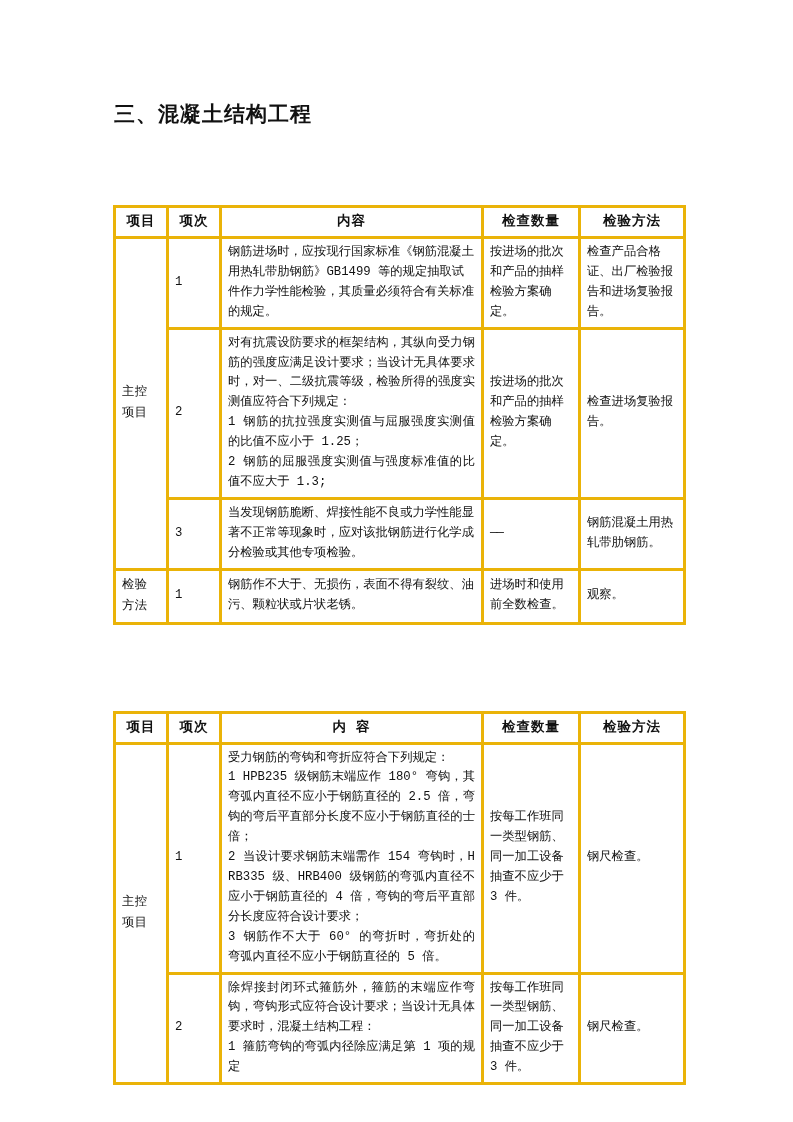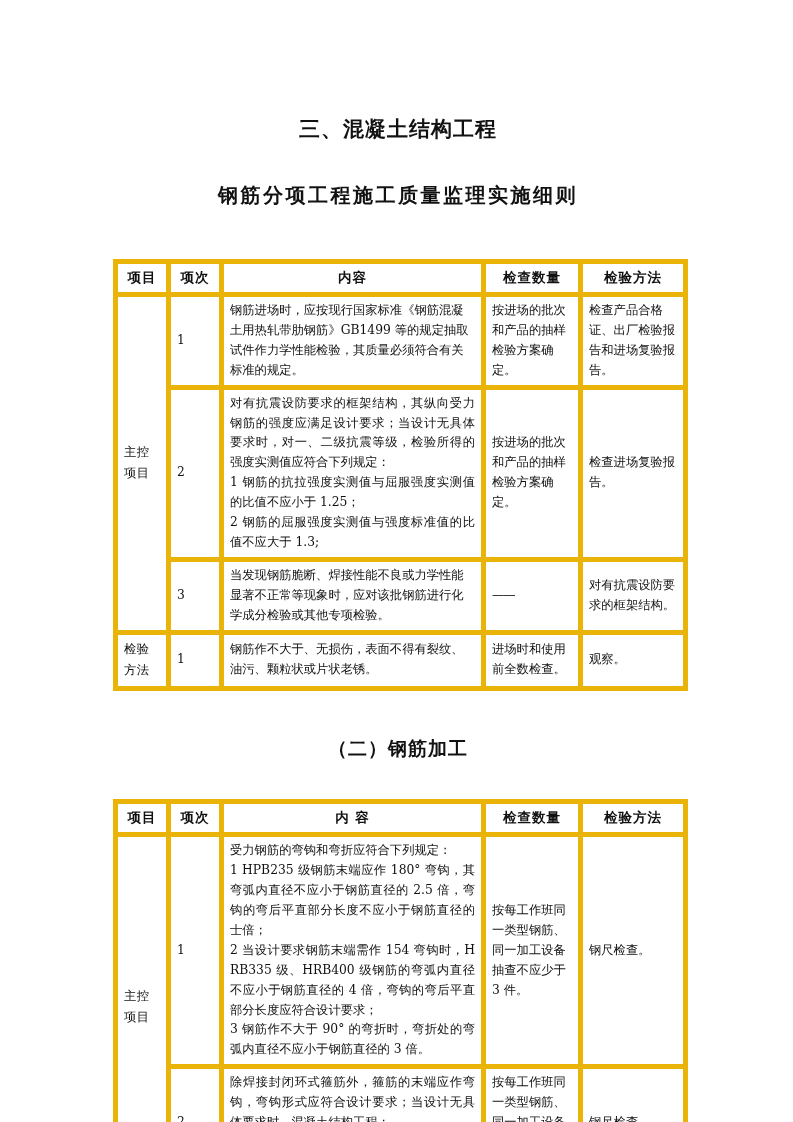--- a/index.html
+++ b/index.html
@@ -25,25 +25,24 @@
   }
   .content {
     position: absolute;
     left: 113px;
     top: 0;
     width: 570px;
   }
 
   
   .h-main {
-    text-align: center;
     font-size: 21px;
     font-weight: bold;
     letter-spacing: 1px;
-    margin: 16px;
+    margin: 1px;
     padding: 0;
     line-height: 1.2;
     font-family: "DejaVu Serif", "Liberation Serif", serif;
   }
   .h-sub {
     text-align: center;
     font-size: 20px;
     font-weight: bold;
     letter-spacing: 2.5px;
     margin: 0;
@@ -69,26 +68,27 @@
 
   
   table.doc {
     border-collapse: collapse;
     width: 570px;
     table-layout: fixed;
     font-size: 12.3px;
     line-height: 1.62;
   }
   table.doc td, table.doc th {
-    border: 5px solid #eab308;
+    border: 3px solid #eab308;
     padding: 4px 6px;
     vertical-align: middle;
     font-weight: normal;
     text-align: left;
     word-break: break-all;
+    font-family: Liberation Mono, monospace;
   }
   table.doc thead th {
     text-align: center;
     font-weight: bold;
     font-size: 13.5px;
     padding: 3px 4px;
     letter-spacing: 1px;
     height: 20px;
   }
   td.c-item {
@@ -133,21 +133,20 @@
 
 <div class="page">
   <div class="content">
 
     <div class="spacer-1"></div>
 
     <div class="h-main">三、混凝土结构工程</div>
 
     <div class="spacer-2"></div>
 
-    <div class="h-sub">钢筋分项工程施工质量监理实施细则</div>
 
     <div class="spacer-3"></div>
 
 
     <div class="spacer-4"></div>
 
     <table class="doc">
       <colgroup>
         <col class="w-item">
           <col class="w-no">
@@ -181,35 +180,34 @@
               <span class="just-line">2  钢筋的屈服强度实测值与强度标准值的比值不应大于 1.3;</span>
             </span>
           </td>
           <td class="c-qty">按进场的批次和产品的抽样检验方案确定。</td>
           <td class="c-method">检查进场复验报告。</td>
         </tr>
         <tr>
           <td class="c-no">3</td>
           <td class="c-content">当发现钢筋脆断、焊接性能不良或力学性能显著不正常等现象时，应对该批钢筋进行化学成分检验或其他专项检验。</td>
           <td class="c-qty dash">——</td>
-          <td class="c-method">对有抗震设防要求的框架结构。</td>
+          <td class="c-method">钢筋混凝土用热轧带肋钢筋。</td>
         </tr>
         <tr>
           <td class="c-item">检验方法</td>
           <td class="c-no">1</td>
           <td class="c-content">钢筋作不大于、无损伤，表面不得有裂纹、油污、颗粒状或片状老锈。</td>
           <td class="c-qty">进场时和使用前全数检查。</td>
           <td class="c-method">观察。</td>
         </tr>
       </tbody>
     </table>
 
     <div class="spacer-5"></div>
 
-    <div class="h-sec">（二）钢筋加工</div>
 
     <div class="spacer-6"></div>
 
     <table class="doc">
       <colgroup>
         <col class="w-item">
           <col class="w-no">
           <col class="w-cont">
           <col class="w-qty">
           <col class="w-meth">
@@ -225,21 +223,21 @@
       </thead>
       <tbody>
         <tr>
           <td class="c-item" rowspan="2">主控项目</td>
           <td class="c-no">1</td>
           <td class="c-content">
             <span class="cell-lines">
               <span class="just-line">受力钢筋的弯钩和弯折应符合下列规定：</span>
               <span class="just-line">1 HPB235 级钢筋末端应作 180°  弯钩，其弯弧内直径不应小于钢筋直径的 2.5 倍，弯钩的弯后平直部分长度不应小于钢筋直径的士倍；</span>
               <span class="just-line">2  当设计要求钢筋末端需作 154 弯钩时，HRB335 级、HRB400 级钢筋的弯弧内直径不应小于钢筋直径的 4 倍，弯钩的弯后平直部分长度应符合设计要求；</span>
-              <span class="just-line">3  钢筋作不大于 90°  的弯折时，弯折处的弯弧内直径不应小于钢筋直径的 3 倍。</span>
+              <span class="just-line">3  钢筋作不大于 60°  的弯折时，弯折处的弯弧内直径不应小于钢筋直径的 5 倍。</span>
             </span>
           </td>
           <td class="c-qty">按每工作班同一类型钢筋、同一加工设备抽查不应少于 3 件。</td>
           <td class="c-method">钢尺检查。</td>
         </tr>
         <tr>
           <td class="c-no">2</td>
           <td class="c-content">
             <span class="cell-lines">
               <span class="just-line">除焊接封闭环式箍筋外，箍筋的末端应作弯钩，弯钩形式应符合设计要求；当设计无具体要求时，混凝土结构工程：</span>

